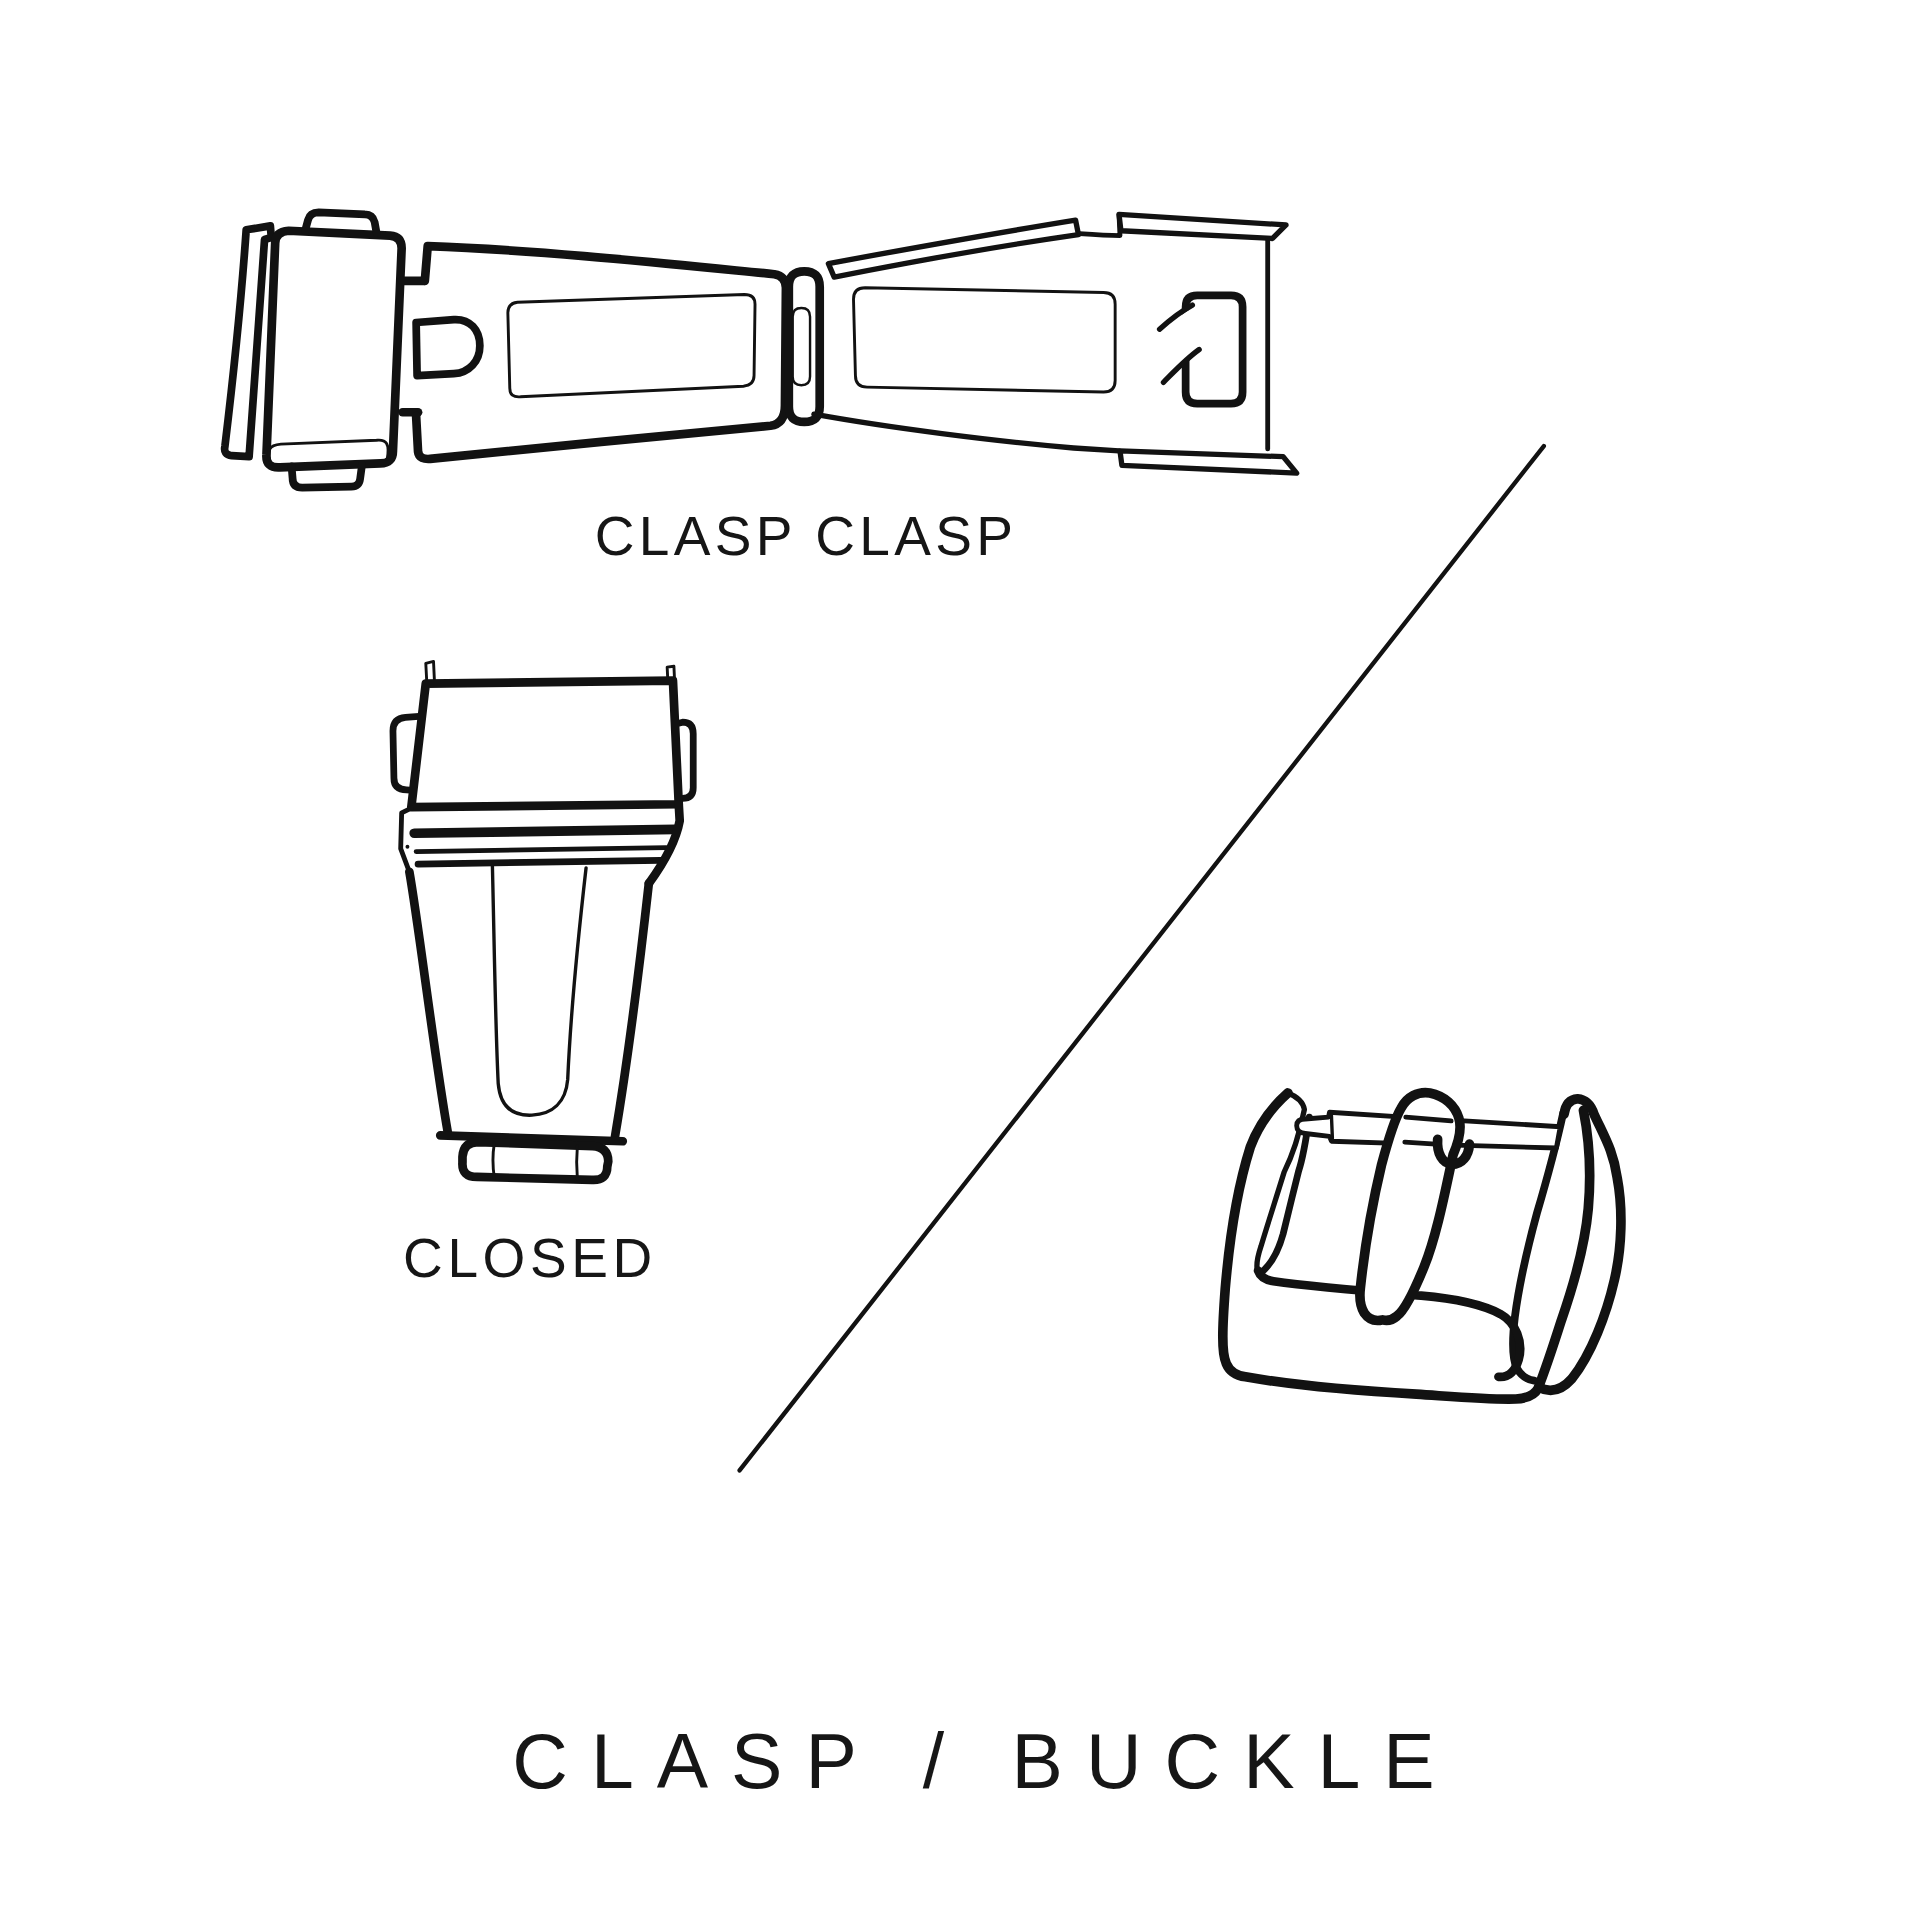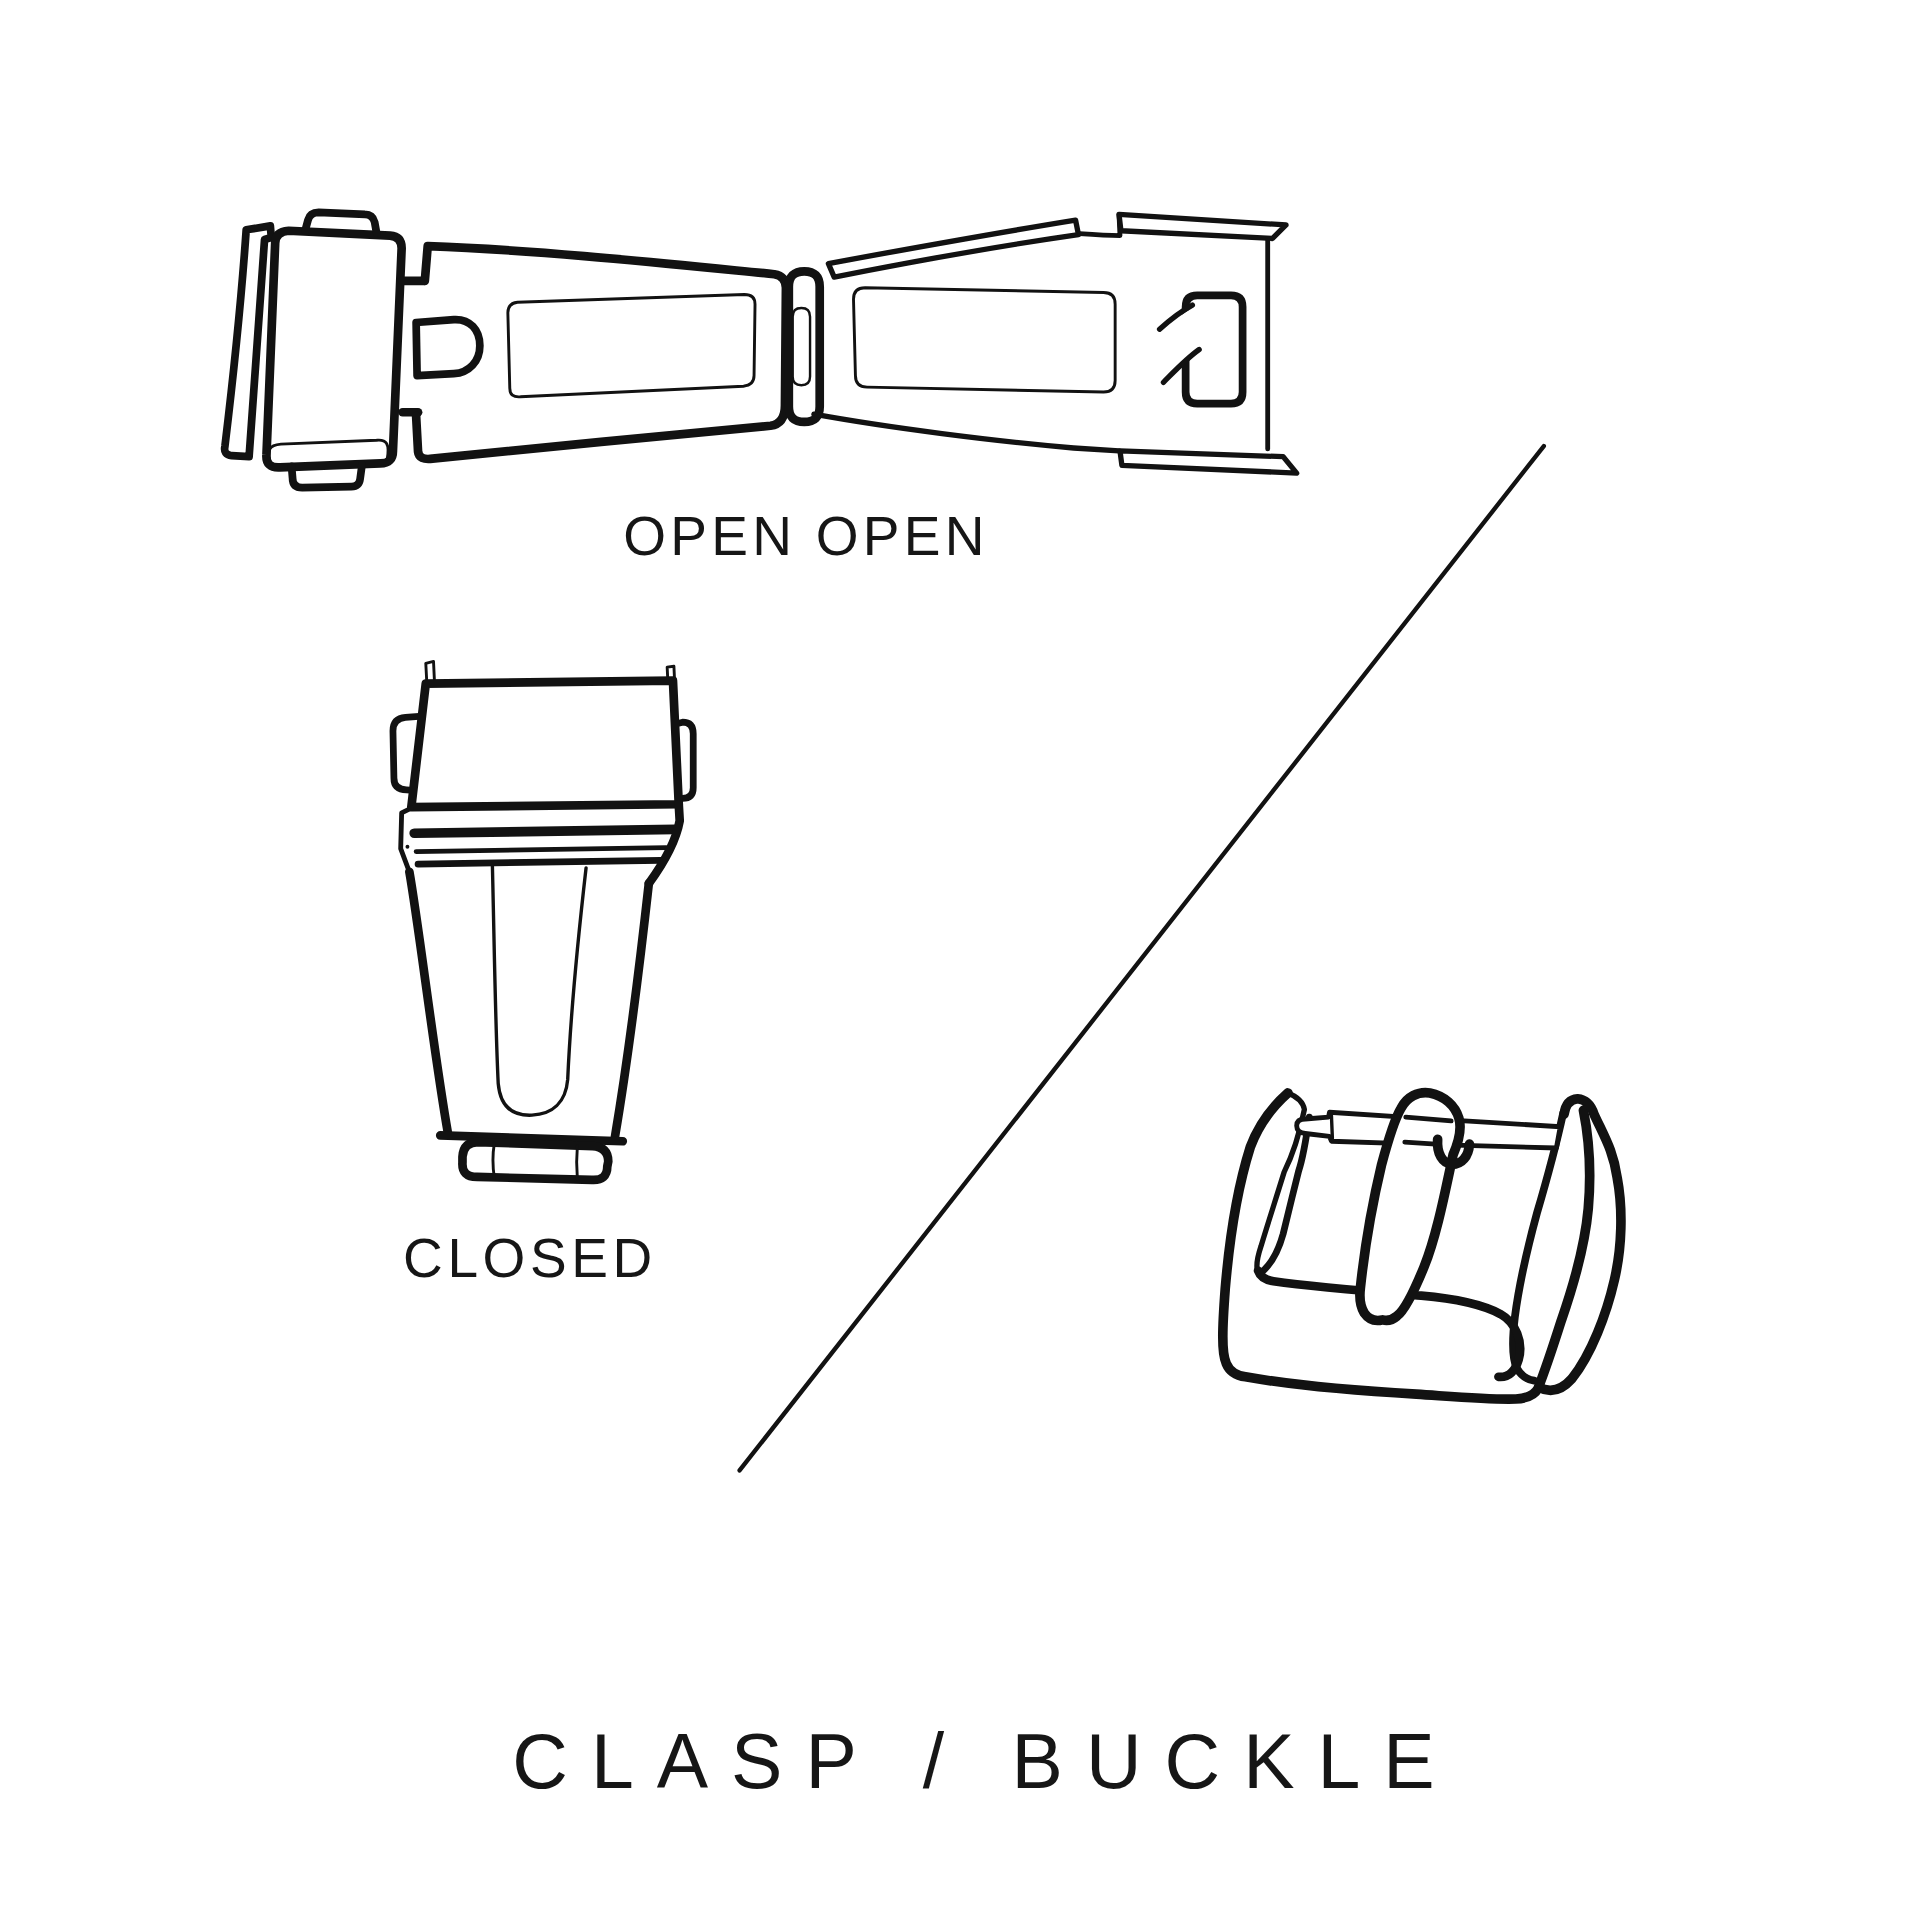--- a/index.html
+++ b/index.html
@@ -161,17 +161,17 @@
                C 1497,1233 1488,1280 1475,1312
                C 1464,1339 1455,1357 1447,1363
                Q 1440,1369 1432,1367 Z"></path>
 
       <path stroke-width="10" d="M 1489,1180 C 1488,1195 1494,1205 1504,1206 C 1514,1206 1521,1198 1522,1185"></path>
 
       <path stroke-width="5" d="M 1456,1157 L 1503,1161 M 1455,1183 L 1487,1185"></path>
     </g>
   </svg>
 
-  <div class="label label-open">OPEN OPEN</div>
+  <div class="label label-open">CLASP CLASP</div>
   <div class="label label-closed">CLOSED</div>
   <div class="label title">CLASP / BUCKLE</div>
 </div>
 
 
 </body></html>

